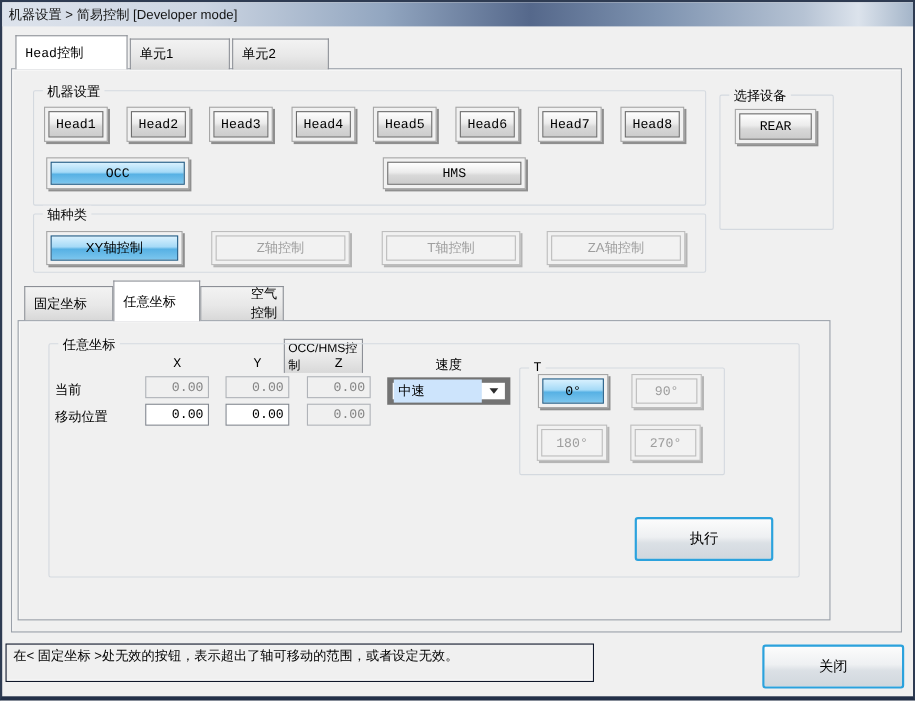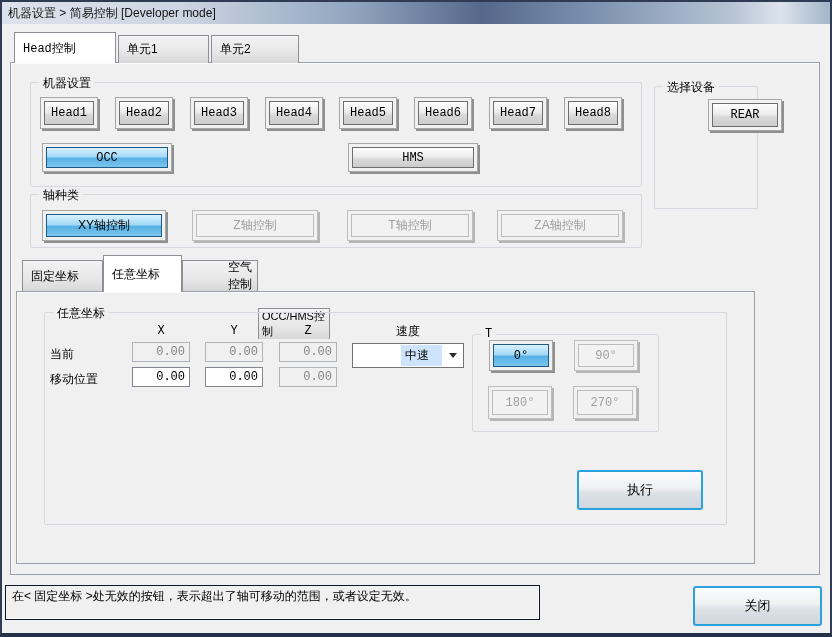--- a/index.html
+++ b/index.html
@@ -41,22 +41,22 @@
   
   .focusbtn { position:absolute; border:2px solid #2ba2dd; border-radius:3px;
          background:linear-gradient(180deg,#fcfcfc 0%,#eef0f2 45%,#dbe0e5 60%,#d0d7dd 100%);
          display:flex; align-items:center; justify-content:center; font-size:13px; z-index:3; }
 
   .field { position:absolute; height:20px; border:1px solid #82878f; background:#fff;
            text-align:right; padding:0 4px; font-family:"Liberation Mono", monospace;
            font-size:12px; color:#000; z-index:3; }
   .field.dis { border-color:#b0b3b8; background:#f0f0f0; color:#858585; }
 
-  .combo { position:absolute; height:25px; border:1px solid #737373; background:#fff;
-           display:flex; align-items:center; z-index:3;padding-left:47px; }
+  .combo { position:absolute; height:25px; border:5px solid #737373; background:#fff;
+           display:flex; align-items:center; z-index:3; }
   .combo .sel { flex:1; height:21px; margin:1px; background:#cde4fc; display:flex;
            align-items:center; padding-left:4px; }
   .combo .arrowbox { width:20px; display:flex; align-items:center; justify-content:center; }
   .combo .arrow { width:0; height:0; border-left:4px solid transparent;
            border-right:4px solid transparent; border-top:5px solid #2b2b2b; }
 
   .lbl { position:absolute; z-index:3; }
   .mono { font-family:"Liberation Mono", monospace; }
 
   .statusbox { position:absolute; left:3px; top:583px; width:535px; height:35px;
@@ -116,21 +116,21 @@
   <div class="b3d blue" style="left:40px; top:141px; width:130px; height:29px;">
     <div class="face">OCC</div>
     </div>
   <div class="b3d" style="left:346px; top:141px; width:130px; height:29px;">
     <div class="face">HMS</div>
     </div>
 
   <div class="gbox" style="left:652px; top:84px; width:104px; height:123px;">
     <span class="glabel">选择设备</span>
   </div>
-  <div class="b3d" style="left:666px; top:97px; width:74px; height:32px;margin-left:40px;">
+  <div class="b3d" style="left:666px; top:97px; width:74px; height:32px;">
     <div class="face">REAR</div>
     </div>
 
   <div class="gbox" style="left:28px; top:192px; width:612px; height:54px;">
     <span class="glabel">轴种类</span>
   </div>
   <div class="b3d blue cjk" style="left:40px; top:208px; width:124px; height:31px;">
     <div class="face">XY轴控制</div>
     </div>
   <div class="b3d dis cjk" style="left:190px; top:208px; width:126px; height:31px;">

